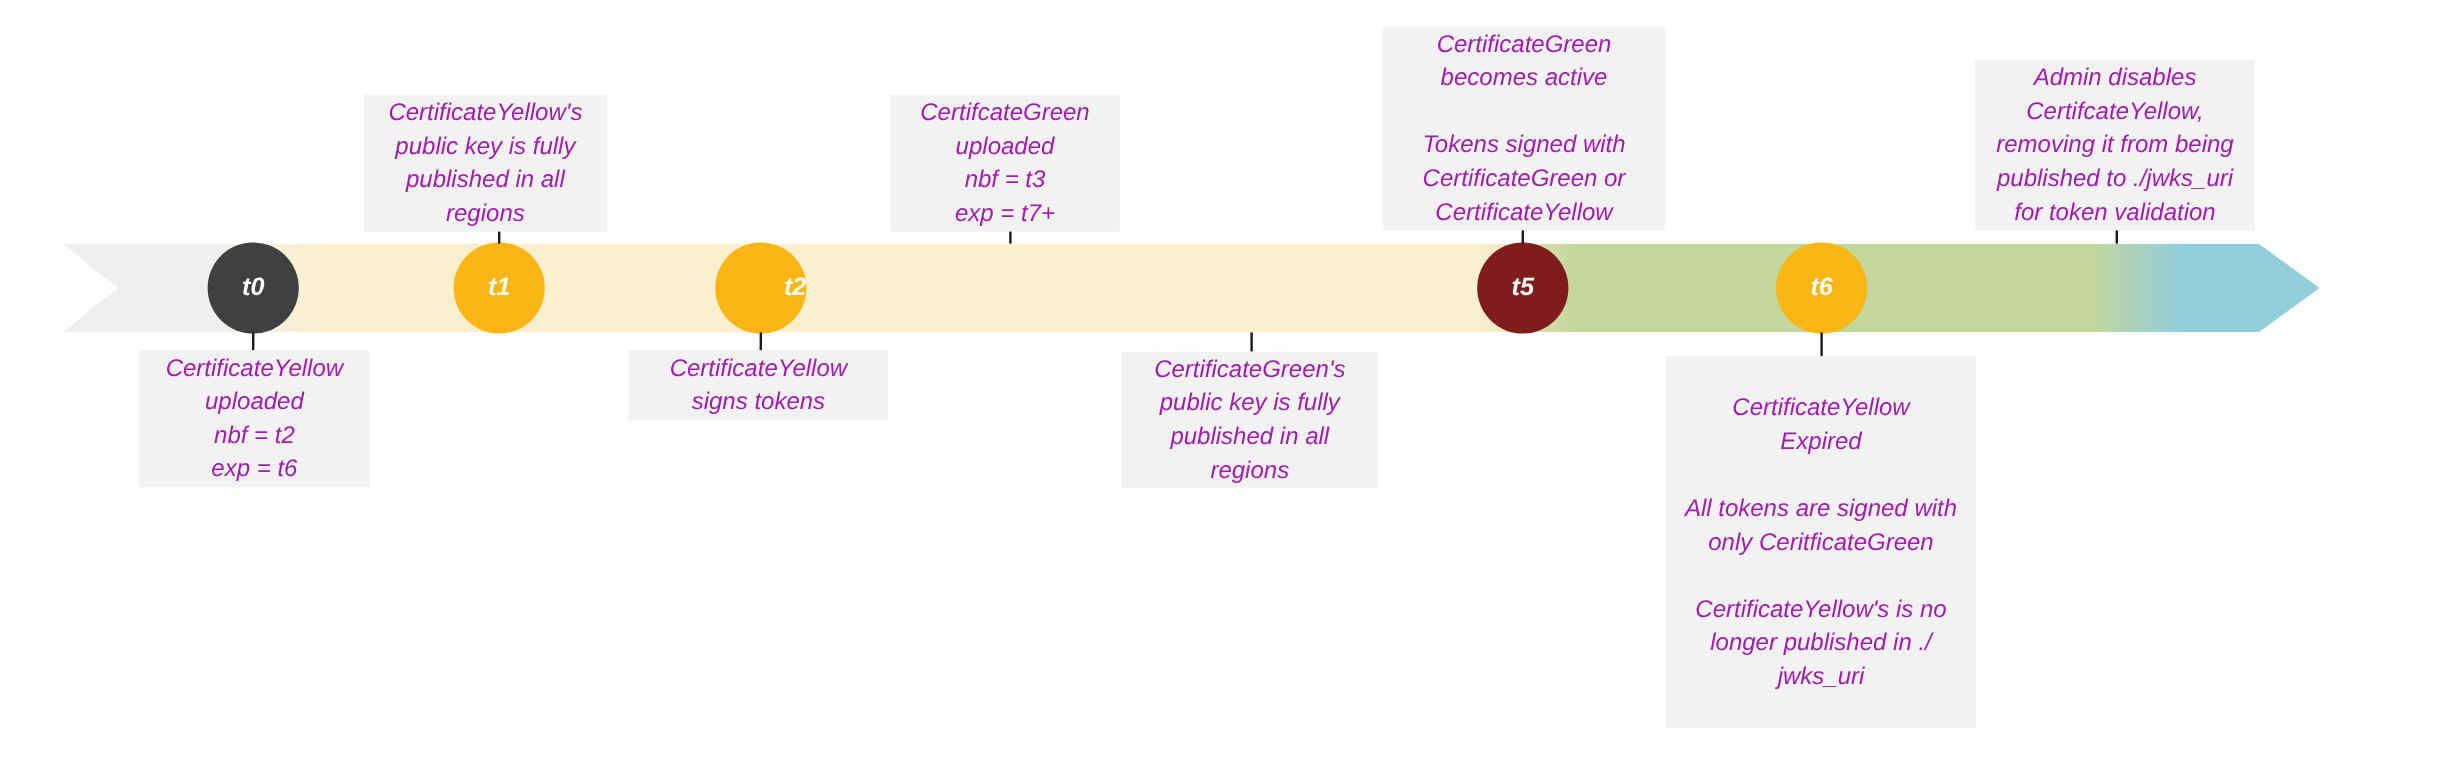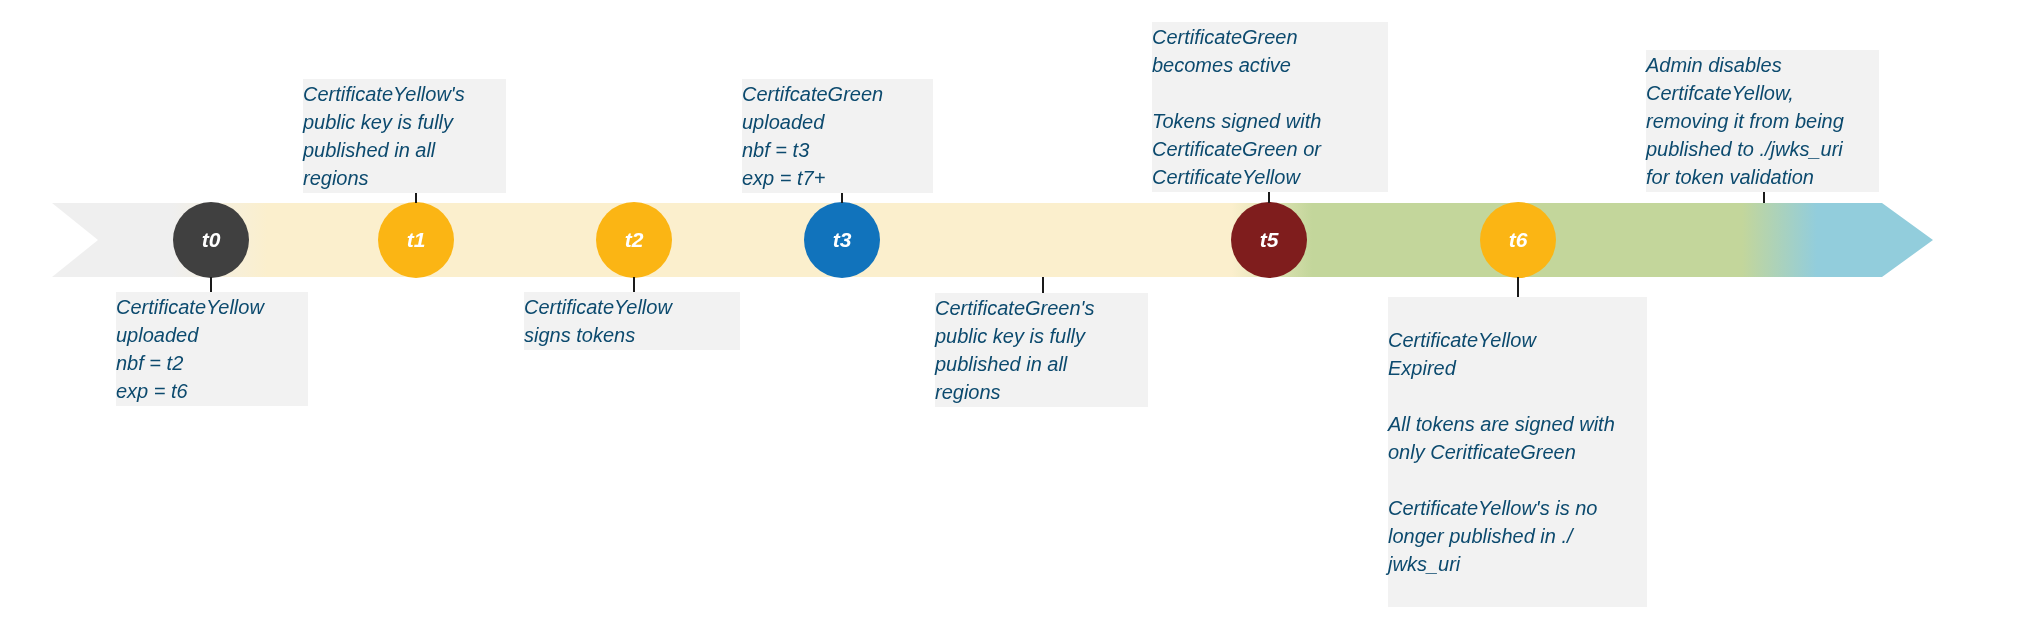--- a/index.html
+++ b/index.html
@@ -38,25 +38,25 @@
     font-style: italic;
   }
   .connector {
     position: absolute;
     width: 2px;
     background: #1a1a1a;
   }
   .note {
     position: absolute;
     background: #f2f2f2;
-    color: #0c4a6e;
+    color: #a21caf;
     font-style: italic;
     font-size: 20px;
     line-height: 28px;
-    text-align: left;
+    text-align: center;
     white-space: pre-line;
     padding: 1px 0;
     box-sizing: border-box;
   }
   .note.tall {
     padding: 29px 0;
   }
 </style>
 </head>
 <body>
@@ -64,25 +64,22 @@
 <div id="canvas">
 
   <div class="band" id="band" style="background: linear-gradient(90deg, rgb(239, 239, 239) 0px, rgb(239, 239, 239) 120px, rgb(251, 239, 205) 215px, rgb(251, 239, 205) 1180px, rgb(195, 214, 155) 1260px, rgb(195, 214, 155) 1690px, rgb(146, 205, 220) 1765px, rgb(146, 205, 220) 100%);"></div>
 
   <div class="circle" style="left: 173px; background: #404040;">
       <span>t0</span>
     </div>
   <div class="circle" style="left: 378px; background: rgb(251, 181, 20); font-style: italic;">
       <span>t1</span>
     </div>
-  <div class="circle" style="left: 596px; background: rgb(251, 181, 20);">
+  <div class="circle" style="left: 596px; background: rgb(251, 181, 20); justify-content: flex-end;">
       <span>t2</span>
-    </div>
-  <div class="circle" style="left: 804px; background: rgb(17, 115, 188);">
-      <span>t3</span>
     </div>
   <div class="circle" style="left: 1231px; background: #7f1d1d;">
       <span>t5</span>
     </div>
   <div class="circle" style="left: 1480px; background: rgb(251, 181, 20);">
       <span>t6</span>
     </div>
 
   <div class="connector" style="left:210px;  top:277px; height:15px"></div>
   <div class="connector" style="left:415px;  top:191px; height:12px"></div>

